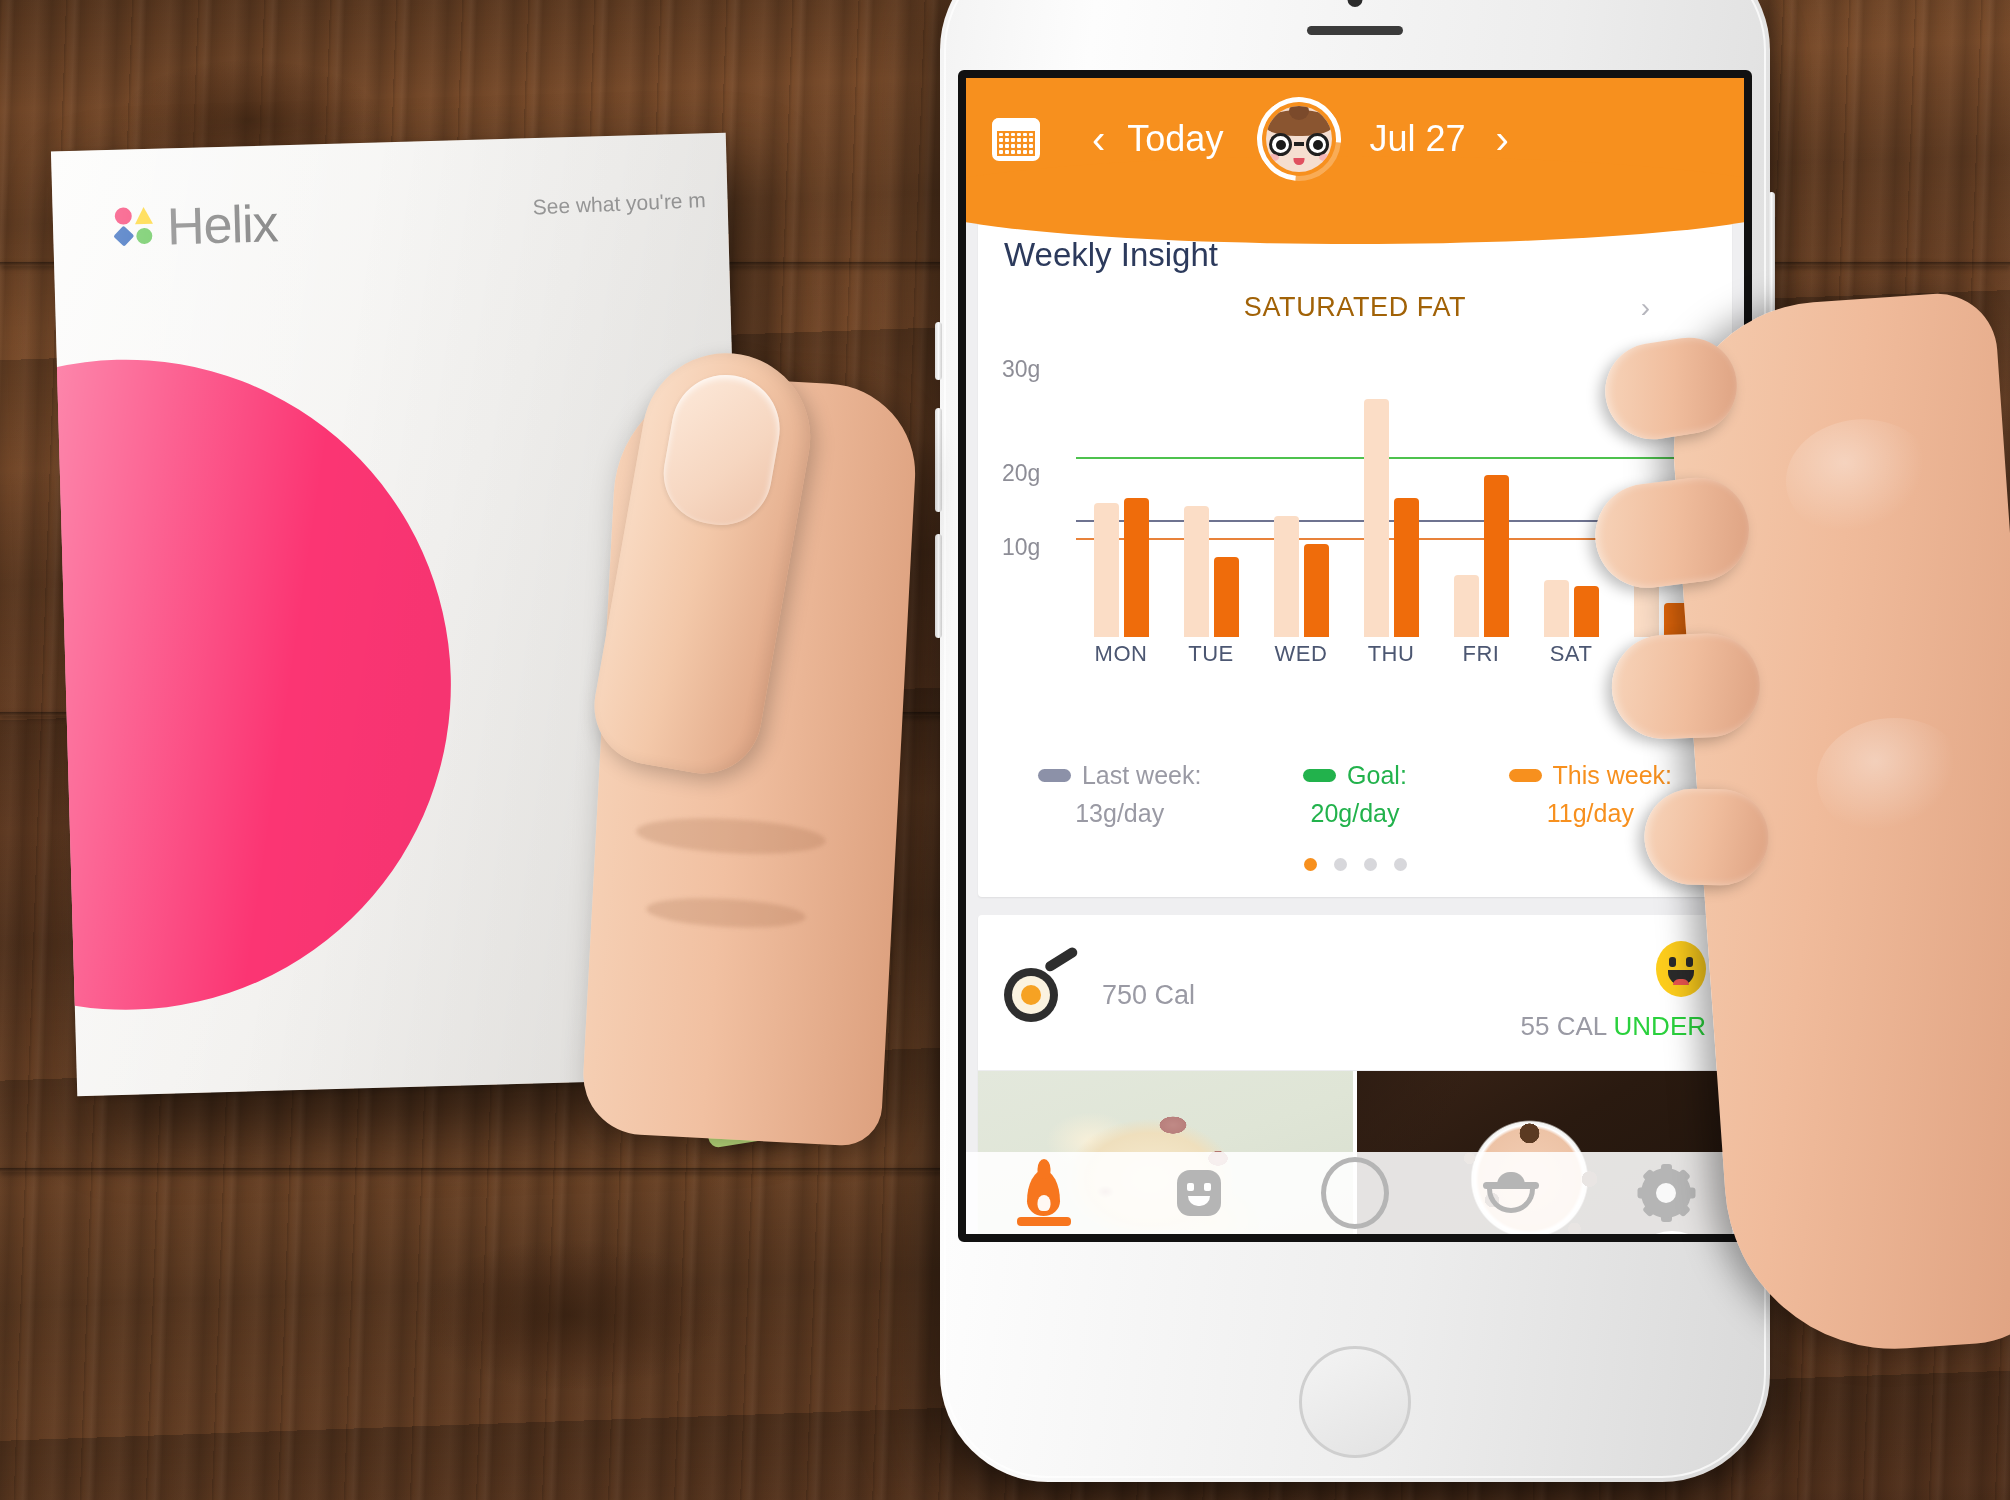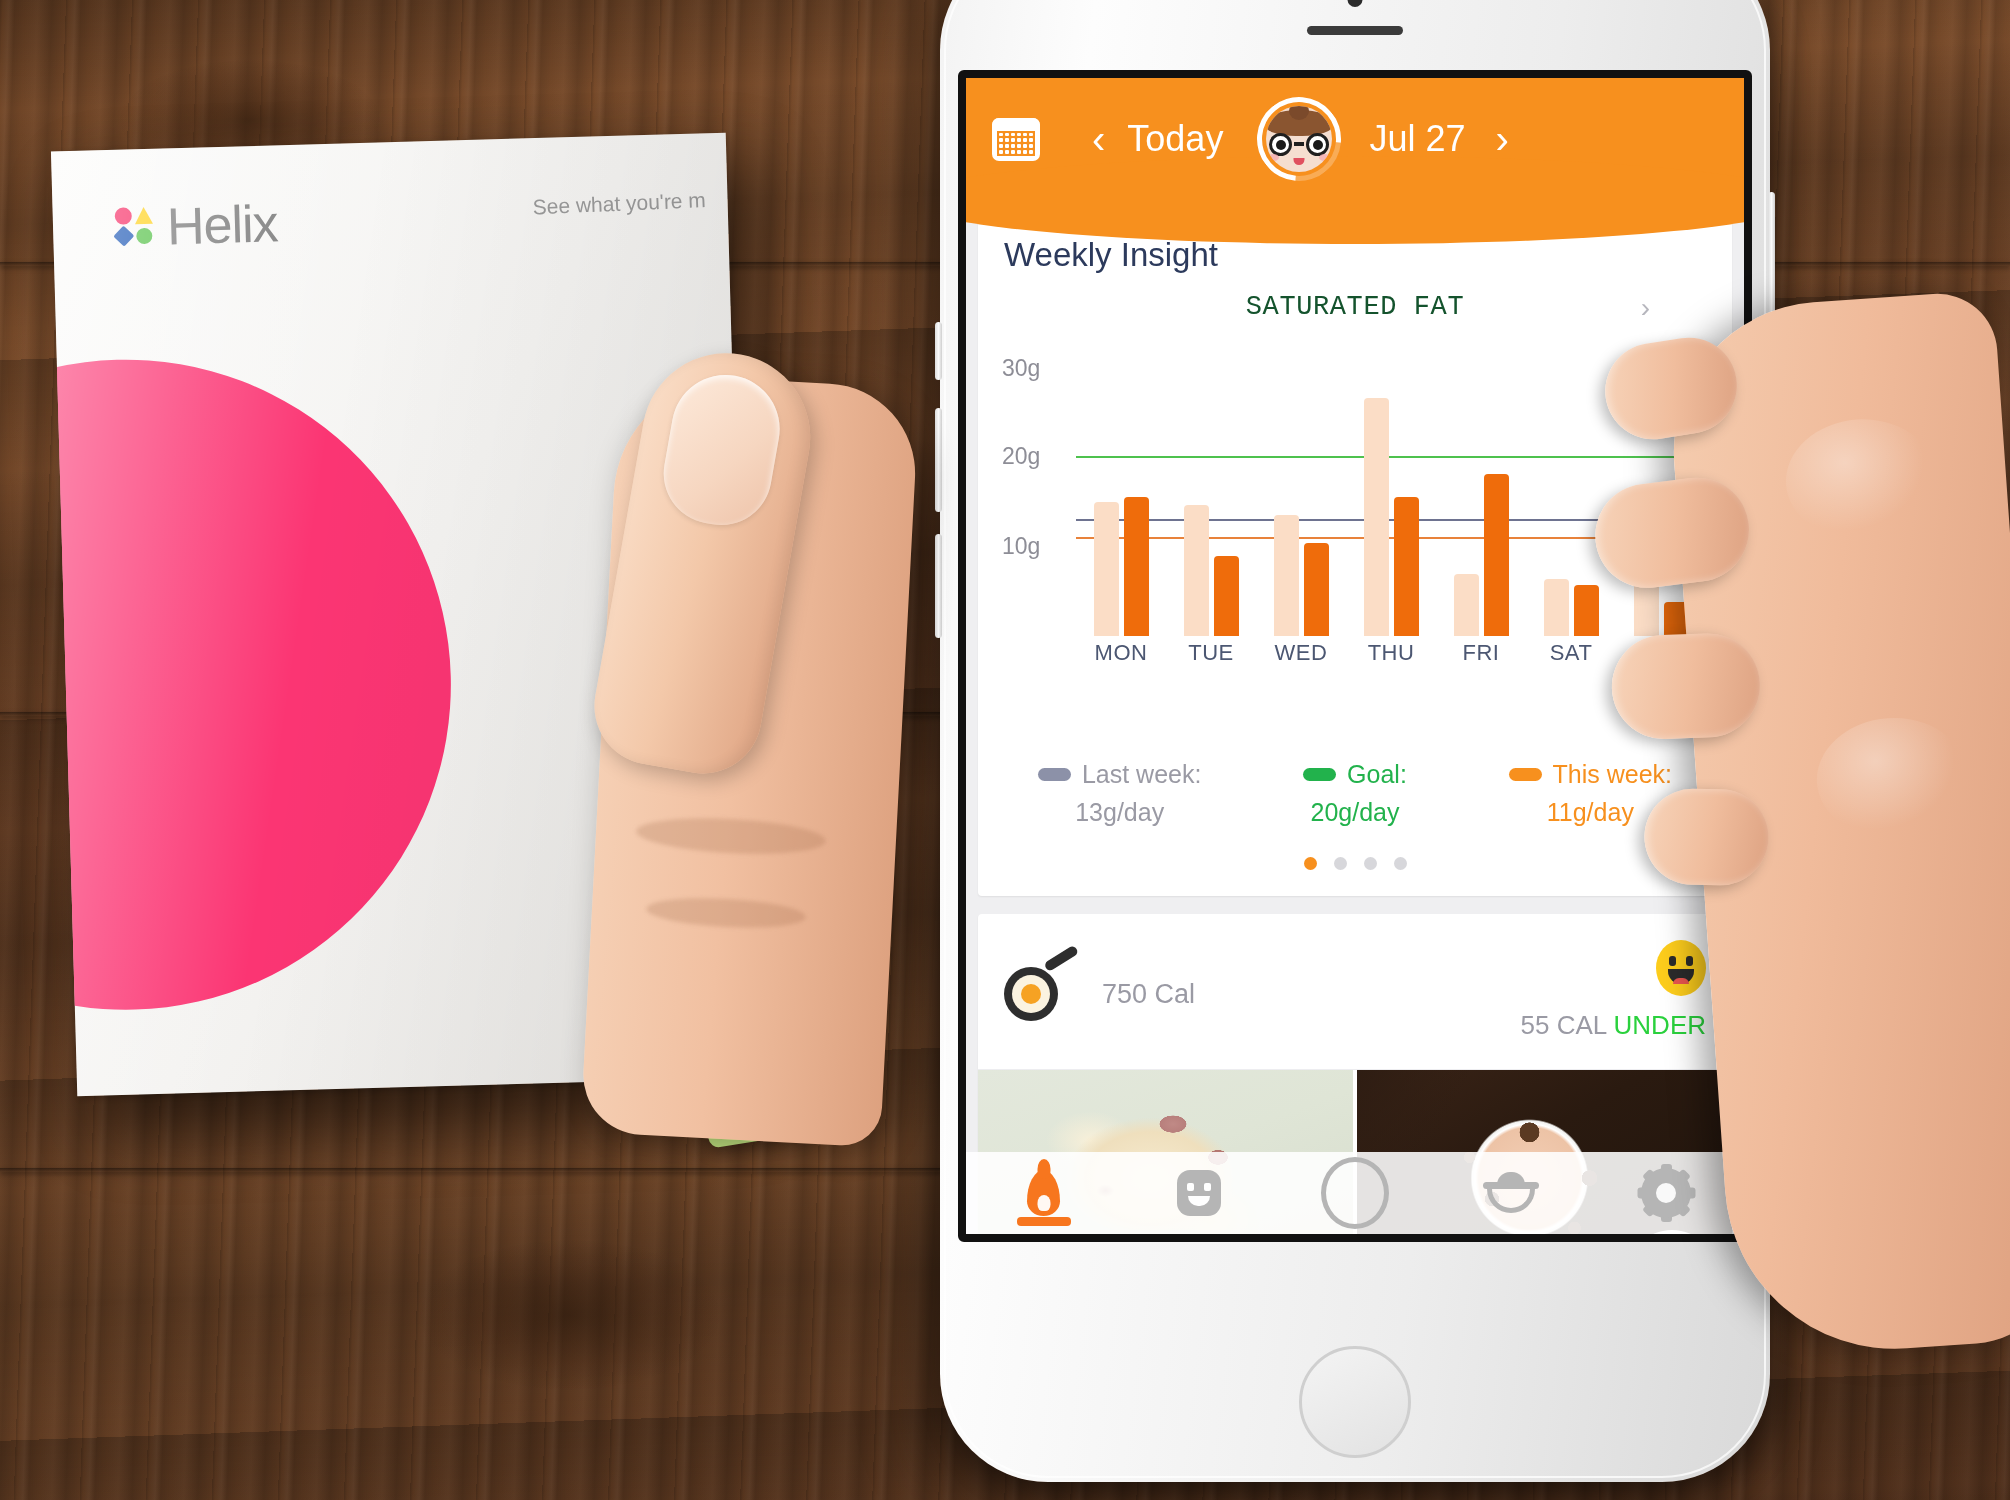--- a/index.html
+++ b/index.html
@@ -251,21 +251,21 @@
   .wi-title {
     font-size: 33px; color: #2c3a5c; font-weight: 400;
     padding: 22px 0 0 26px;
   }
   .chart-head {
     display: flex; align-items: center; justify-content: center;
     position: relative;
     margin-top: 18px;
   }
   .chart-head .ch-title {
-    font-size: 27px; letter-spacing: 0.6px; color: #14532d; font-weight: 400; font-family: Liberation Mono, monospace;
+    font-size: 27px; letter-spacing: 0.6px; color: #a16207; font-weight: 400;
   }
   .chart-head .ch-chevron {
     position: absolute; right: 82px; top: 2px;
     color: #b6b6bd; font-size: 28px; line-height: 1;
     font-weight: 300;
   }
 
   .chart {
     position: relative;
     margin: 26px 24px 0 24px;
@@ -709,21 +709,21 @@
           <div class="wi-title">Weekly Insight</div>
 
           <div class="chart-head">
             <div class="ch-title">SATURATED FAT</div>
             <div class="ch-chevron">›</div>
           </div>
 
           <div class="chart">
             <div class="y-axis" id="yaxis">
                 <div class="y-lab" style="top: 198px;">10g</div>
-                <div class="y-lab" style="top: 108px;">20g</div>
+                <div class="y-lab" style="top: 124px;">20g</div>
                 <div class="y-lab" style="top: 20px;">30g</div>
               </div>
             <div class="plot" id="plot">
               <div class="gline goal" id="gl-goal" style="top: 108px; background: rgb(78, 194, 78);"></div>
               <div class="gline last" id="gl-last" style="top: 171px; background: rgb(110, 115, 144);"></div>
               <div class="gline this" id="gl-this" style="top: 189px; background: rgb(232, 130, 58);"></div>
               <div class="bars" id="bars">
                   <div class="day-group">
                     <div class="bar prev" style="height: 134.1px; background: rgb(251, 221, 198);"></div>
                     <div class="bar cur" style="height: 139.5px; background: rgb(239, 108, 11);"></div>

